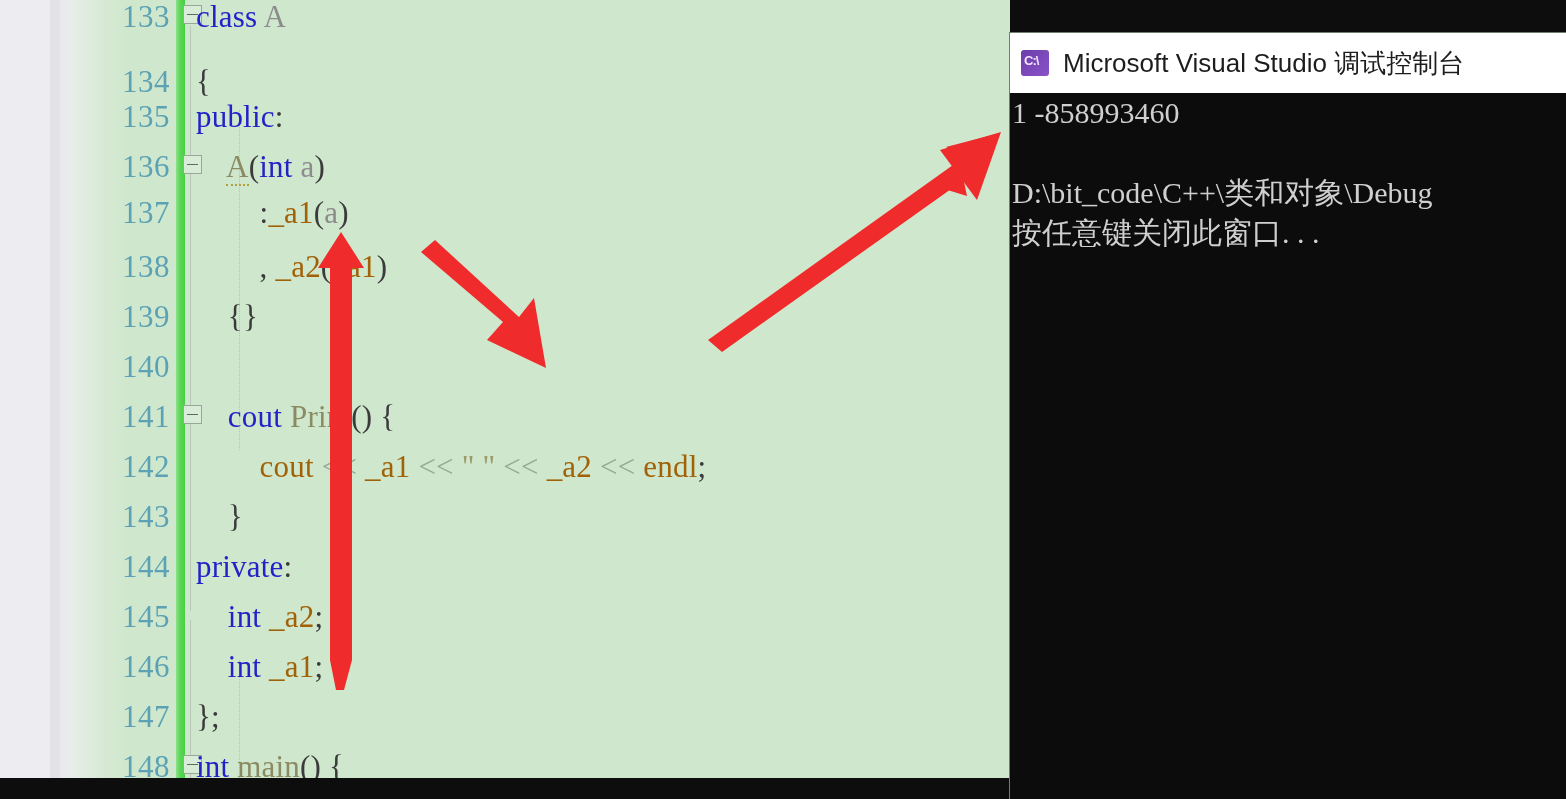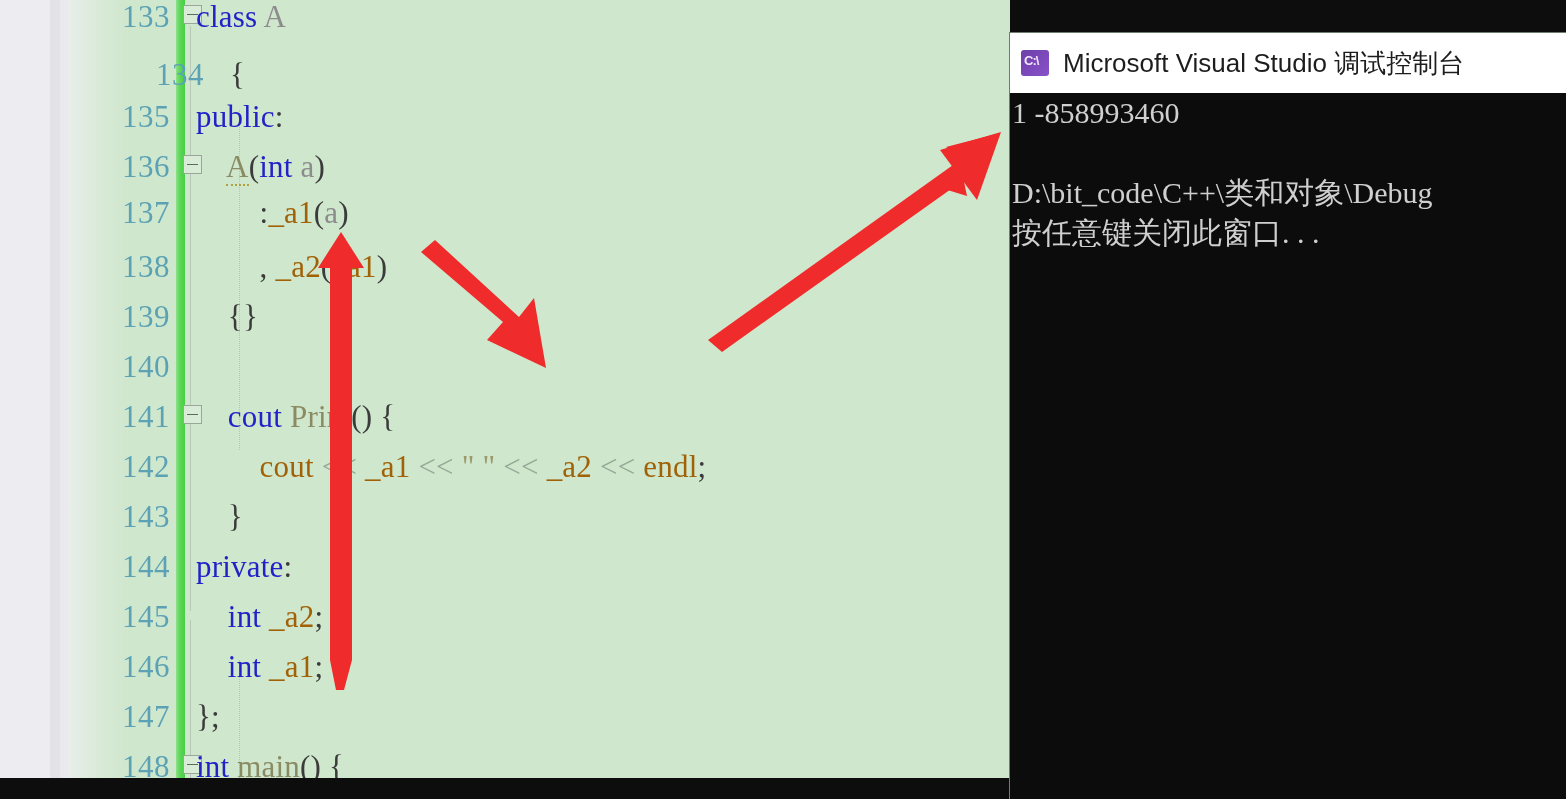--- a/index.html
+++ b/index.html
@@ -115,21 +115,21 @@
     <div class="guide" style="left:190px;top:620px;height:158px;"></div>
     <div class="guide2" style="left:239px;top:110px;height:340px;"></div>
     <div class="guide2" style="left:239px;top:660px;height:118px;"></div>
 
     <div class="lines" id="line-container">
         <div class="line" style="top: -8px;">
           <div class="lnum">133</div>
           <div class="fold"></div>
           <div class="code"><span class="kw">class</span> <span class="dim">A</span></div>
         </div>
-        <div class="line" style="top: 50px; margin-left: 34px;">
+        <div class="line" style="top: 57px;">
           <div class="lnum">134</div>
           <div class="code">{</div>
         </div>
         <div class="line" style="top: 92px;">
           <div class="lnum">135</div>
           <div class="code"><span class="kw">public</span>:</div>
         </div>
         <div class="line" style="top: 142px;">
           <div class="lnum">136</div>
           <div class="fold"></div>

